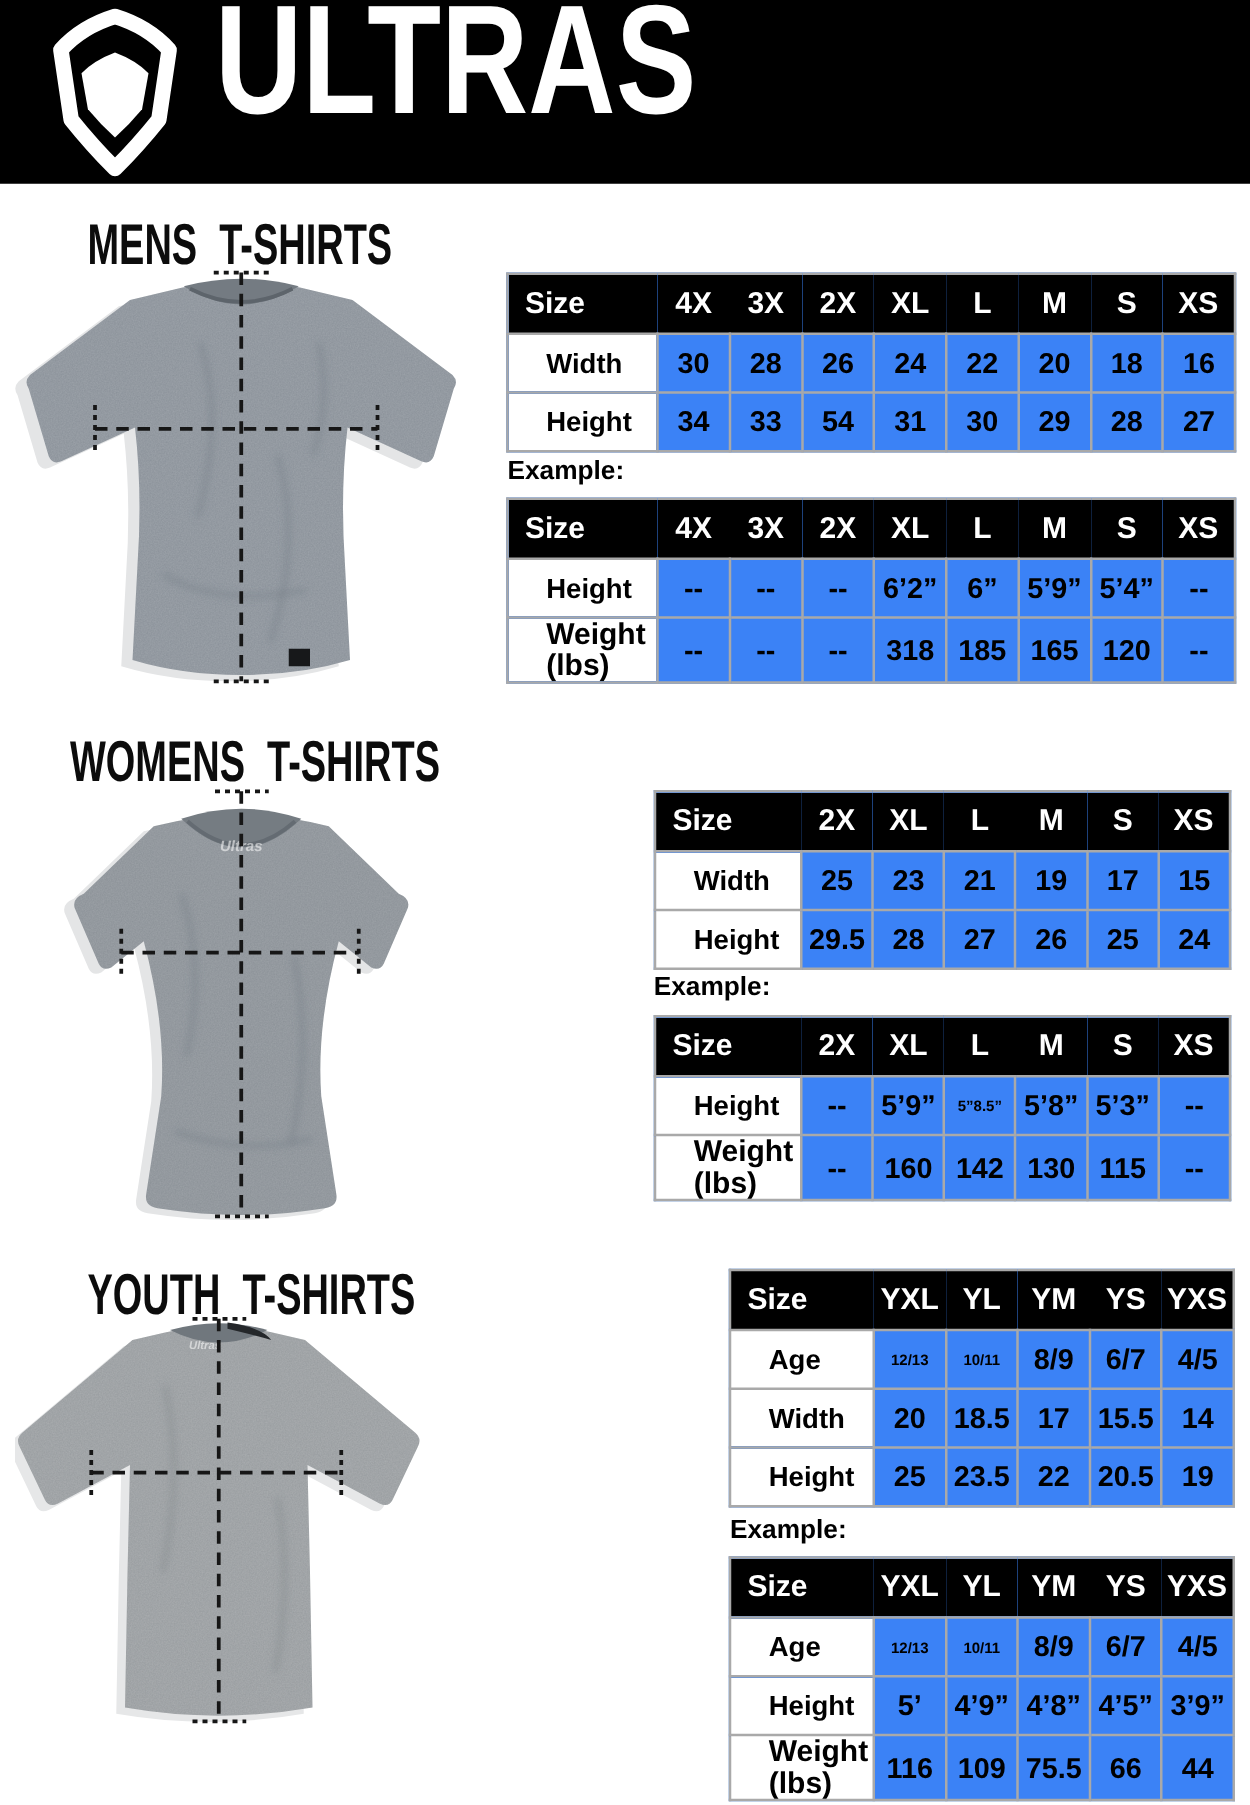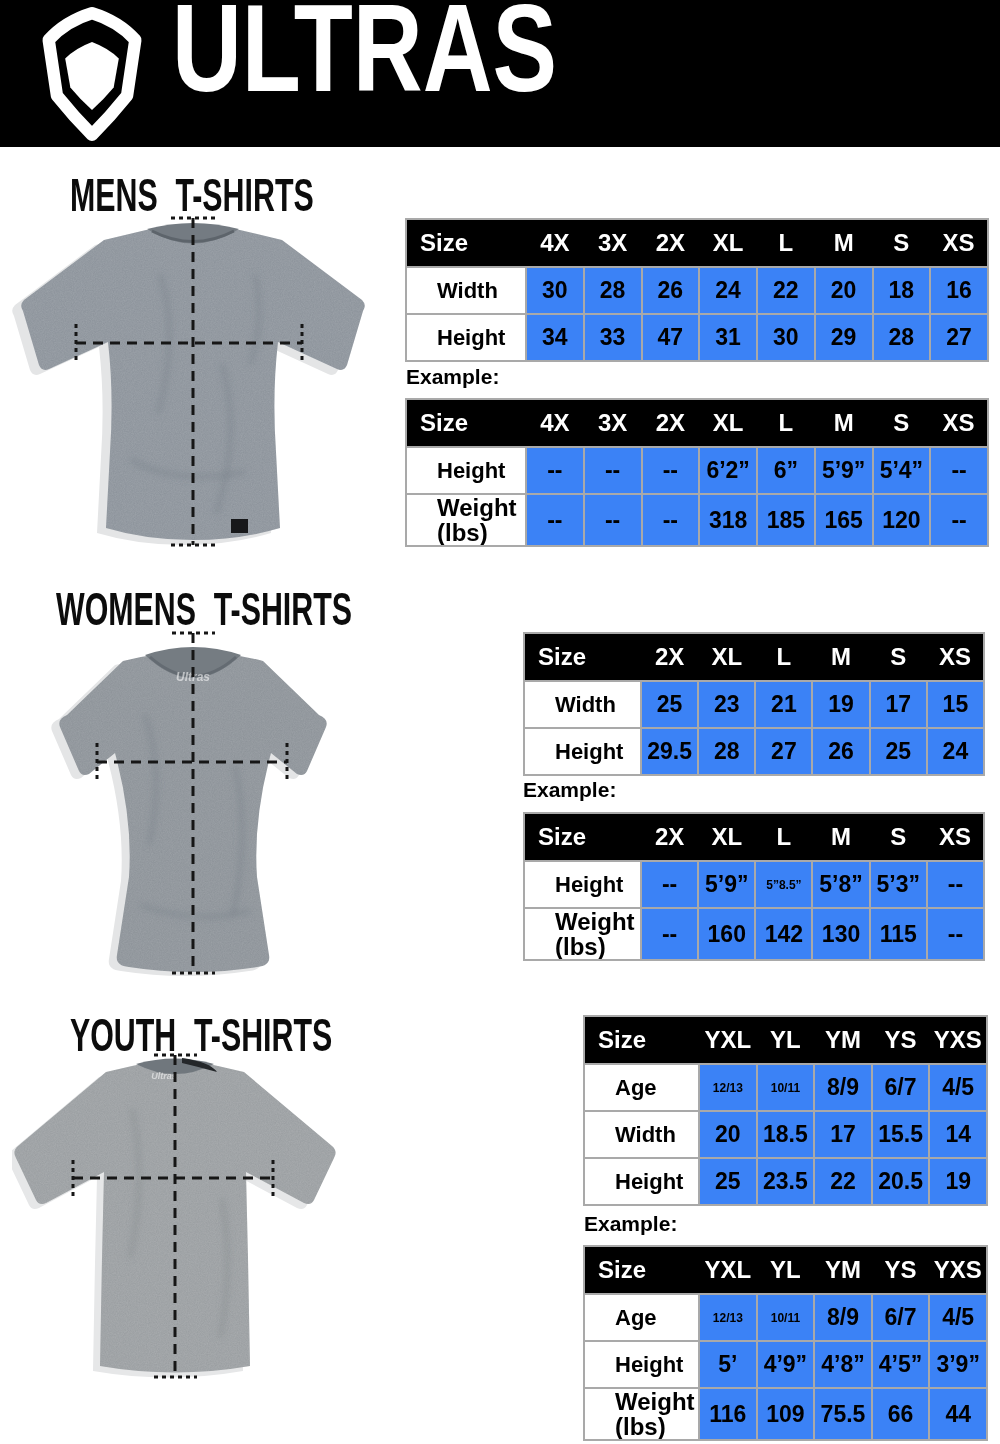--- a/index.html
+++ b/index.html
@@ -137,21 +137,21 @@
           <td class="val ">24</td>
           <td class="val ">22</td>
           <td class="val ">20</td>
           <td class="val ">18</td>
           <td class="val ">16</td>
         </tr>
         <tr>
           <th class="row-label">Height</th>
           <td class="val ">34</td>
           <td class="val ">33</td>
-          <td class="val ">47</td>
+          <td class="val ">54</td>
           <td class="val ">31</td>
           <td class="val ">30</td>
           <td class="val ">29</td>
           <td class="val ">28</td>
           <td class="val ">27</td>
         </tr>
       </tbody>
     </table>
   <div id="ex-mens" class="example-label">Example:</div>
   <table id="t-mens-ex">

